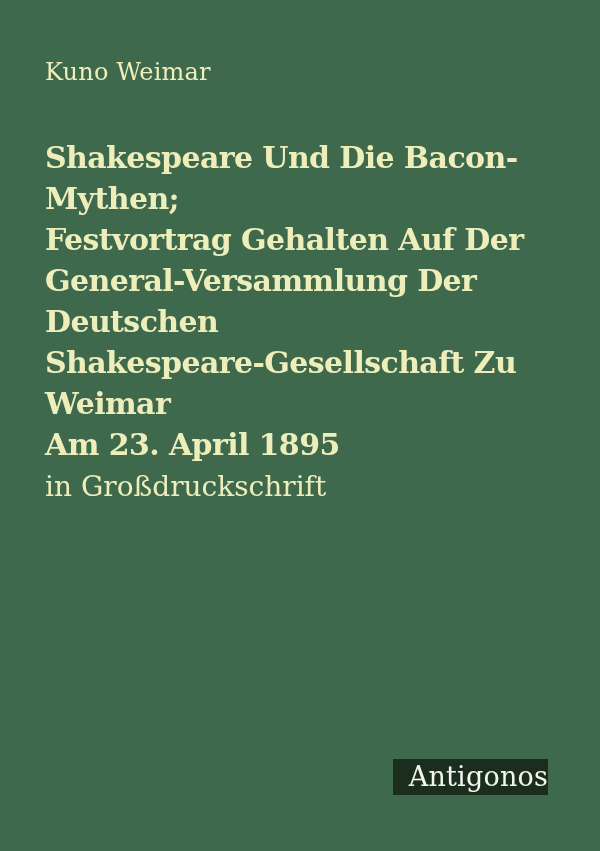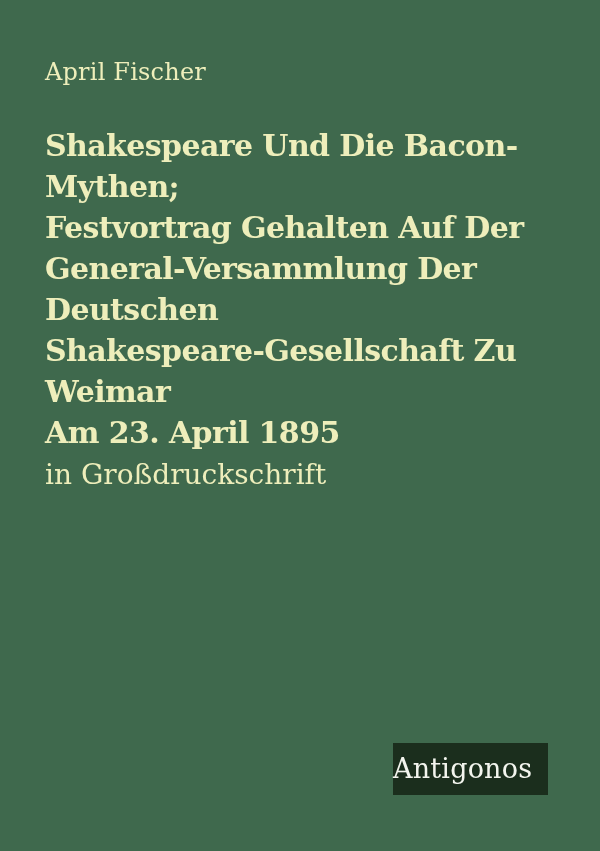--- a/index.html
+++ b/index.html
@@ -22,57 +22,57 @@
     height: 851px;
     padding: 58px 44px 0 45px;
   }
   .author {
     font-size: 24px;
     line-height: 1.2;
     letter-spacing: 0.2px;
     white-space: pre-line;
   }
   .title {
-    margin-top: 38px;
+    margin-top: 50px;
     font-size: 30px;
     font-weight: bold;
     line-height: 41px;
     letter-spacing: -0.02em;
     white-space: pre-line;
   }
   .subtitle {
     margin-top: 4px;
     font-size: 28px;
     line-height: 1.25;
     white-space: pre-line;
   }
   .publisher-box {
     position: absolute;
     right: 52px;
     bottom: 56px;
     width: 155px;
-    height: 52px;
+    height: 36px;
     background: var(--publisher_box_bg);
     color: var(--publisher_ink);
     display: flex;
     align-items: center;
-    justify-content: flex-start;
+    justify-content: flex-end;
   }
   .publisher-name {
     font-size: 27px;
     line-height: 1;
     letter-spacing: 0.2px;
     padding-bottom: 2px;
   }
 </style>
 </head>
 <body>
 
 <div class="cover">
-  <div class="author">April Fischer</div>
+  <div class="author">Kuno Weimar</div>
 
   <h1 class="title">Shakespeare Und Die Bacon-Mythen;
 Festvortrag Gehalten Auf Der
 General-Versammlung Der Deutschen
 Shakespeare-Gesellschaft Zu Weimar
 Am 23. April 1895</h1>
 
   <div class="subtitle">in Großdruckschrift</div>
 
   <div class="publisher-box">

